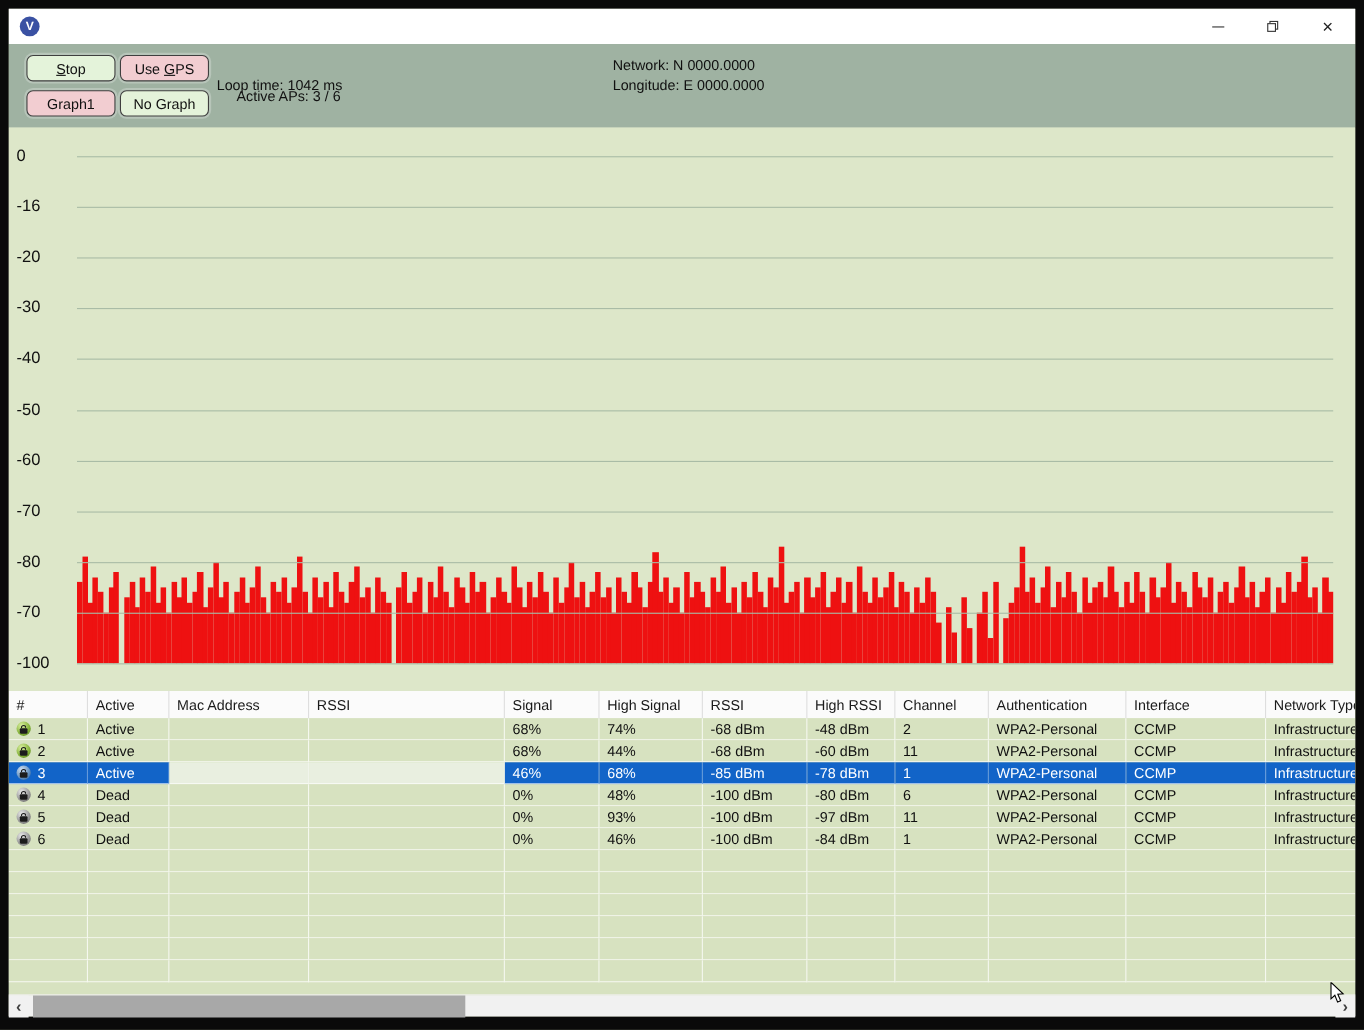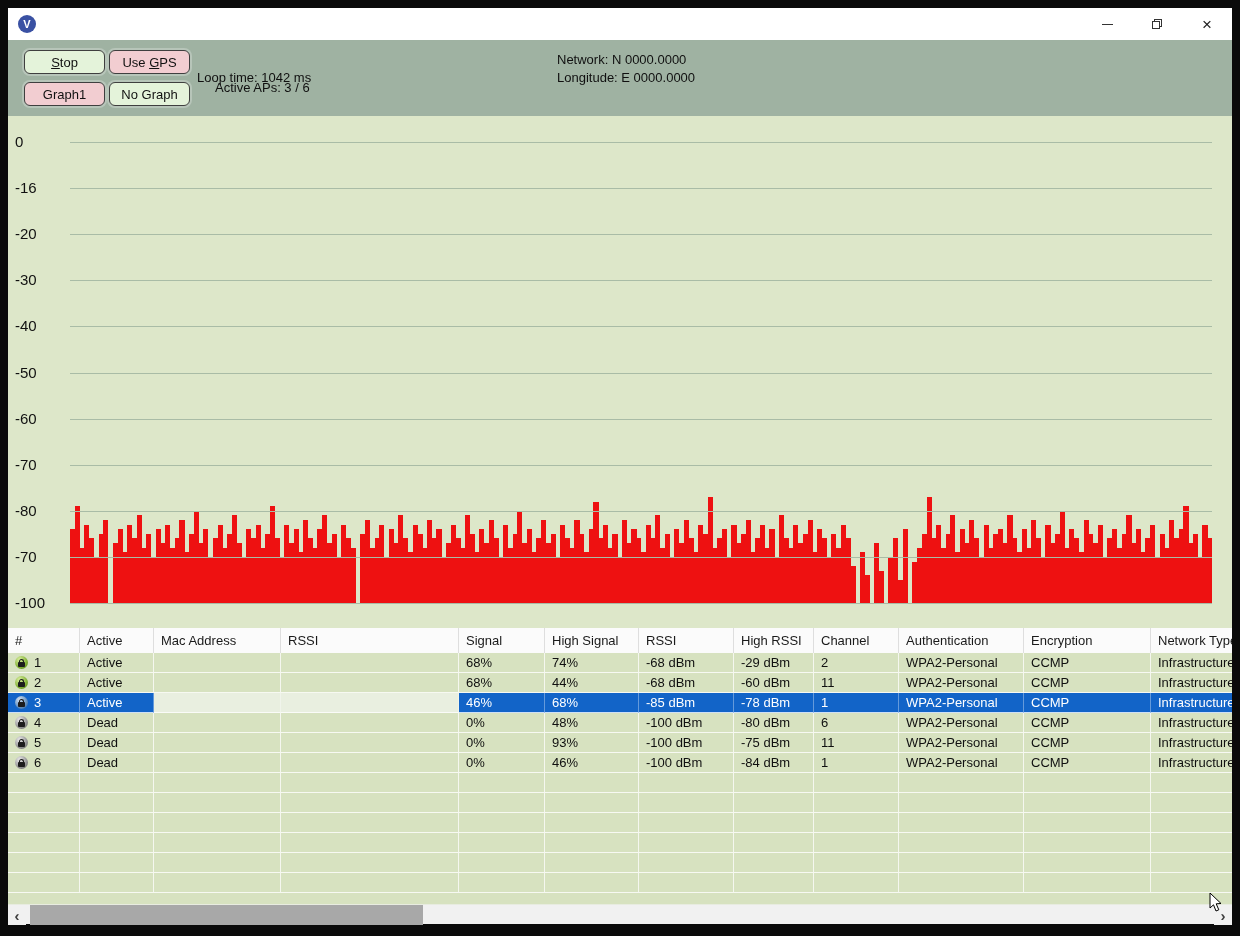--- a/index.html
+++ b/index.html
@@ -403,39 +403,39 @@
         <div class="th">#</div>
         <div class="th">Active</div>
         <div class="th">Mac Address</div>
         <div class="th">RSSI</div>
         <div class="th">Signal</div>
         <div class="th">High Signal</div>
         <div class="th">RSSI</div>
         <div class="th">High RSSI</div>
         <div class="th">Channel</div>
         <div class="th">Authentication</div>
-        <div class="th">Encryption</div>
+        <div class="th">Interface</div>
         <div class="th" style="border-right:none;">Network Type</div>
       </div>
 
       <div class="trow">
         <div class="td cell-num">
             <span class="lock-badge green">
               <span class="lock-shackle"></span>
               <span class="lock-body"></span>
             </span>
             <span>1</span>
           </div>
         <div class="td">Active</div>
         <div class="td redacted"></div>
         <div class="td redacted"></div>
         <div class="td">68%</div>
         <div class="td">74%</div>
         <div class="td">-68 dBm</div>
-        <div class="td">-29 dBm</div>
+        <div class="td">-48 dBm</div>
         <div class="td">2</div>
         <div class="td">WPA2-Personal</div>
         <div class="td">CCMP</div>
         <div class="td" style="border-right:none;">Infrastructure</div>
       </div>
 
       <div class="trow">
         <div class="td cell-num">
             <span class="lock-badge green">
               <span class="lock-shackle"></span>
@@ -505,21 +505,21 @@
               <span class="lock-body"></span>
             </span>
             <span>5</span>
           </div>
         <div class="td">Dead</div>
         <div class="td redacted"></div>
         <div class="td redacted"></div>
         <div class="td">0%</div>
         <div class="td">93%</div>
         <div class="td">-100 dBm</div>
-        <div class="td">-75 dBm</div>
+        <div class="td">-97 dBm</div>
         <div class="td">11</div>
         <div class="td">WPA2-Personal</div>
         <div class="td">CCMP</div>
         <div class="td" style="border-right:none;">Infrastructure</div>
       </div>
 
       <div class="trow">
         <div class="td cell-num">
             <span class="lock-badge gray">
               <span class="lock-shackle"></span>

